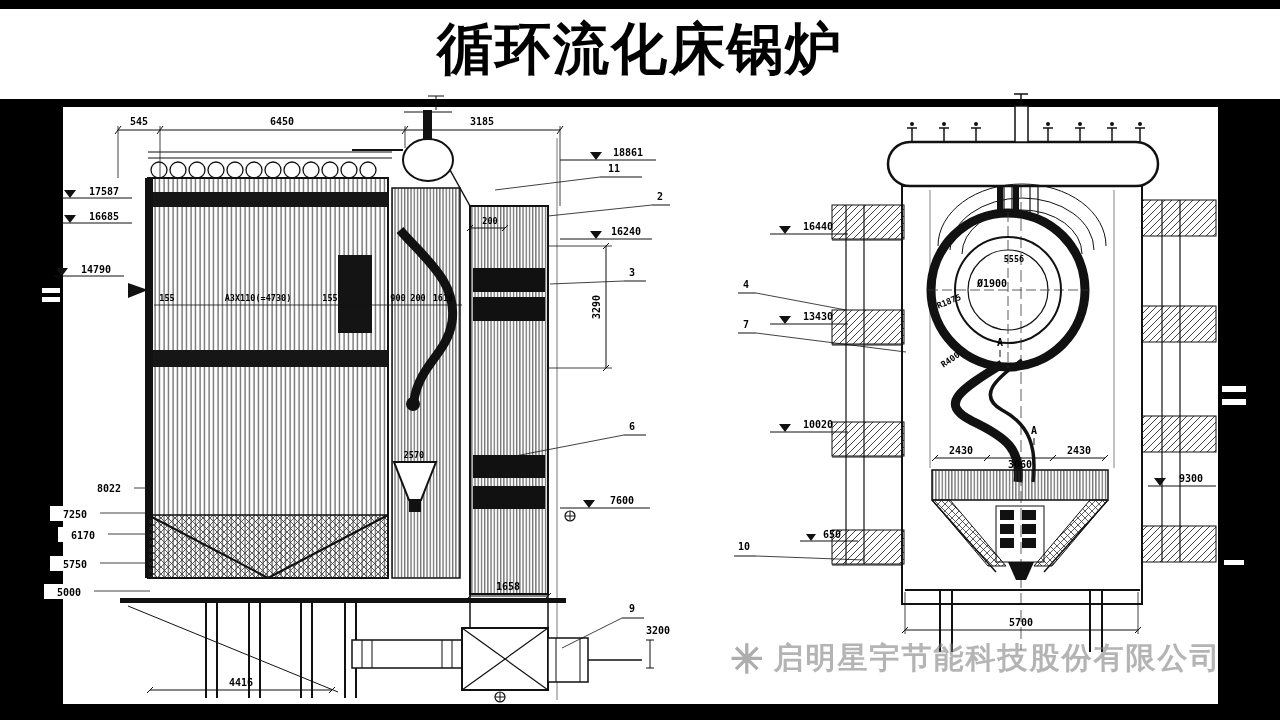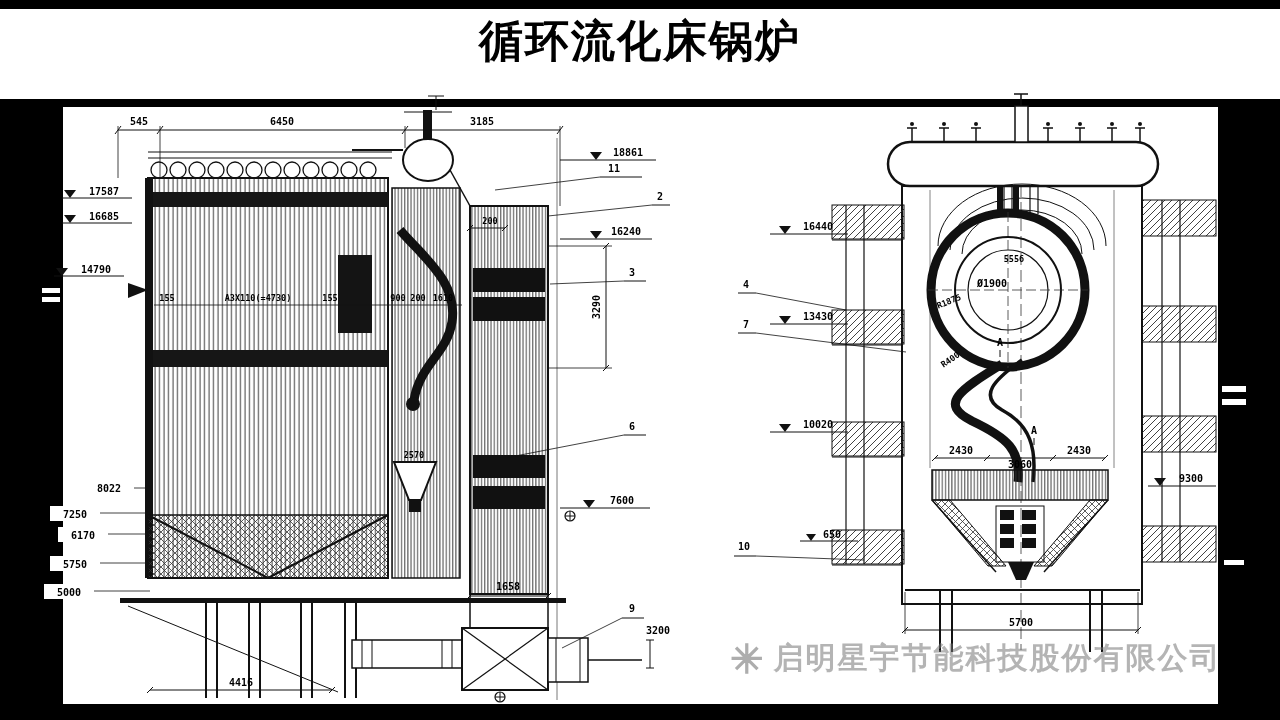--- a/index.html
+++ b/index.html
@@ -5,21 +5,21 @@
   html,body{margin:0;padding:0}
   body{width:1280px;height:720px;position:relative;background:#fff;overflow:hidden;
        font-family:"Liberation Sans",sans-serif}
   .bar{position:absolute;background:#000;z-index:2}
   #bar-top{top:0;left:0;width:1280px;height:9px}
   #bar-frame{top:99px;left:0;width:1280px;height:8px}
   #bar-left{top:99px;left:0;width:63px;height:605px}
   #bar-right{top:99px;left:1218px;width:62px;height:605px}
   #bar-bottom{top:704px;left:0;width:1280px;height:16px}
   #slide-title{position:absolute;top:12px;left:0;width:100%;margin:0;text-align:center;
-       z-index:5;font-size:44px;font-weight:900;letter-spacing:2px;color:#000;
+       z-index:5;font-size:56px;font-weight:900;letter-spacing:2px;color:#000;
        font-family:"Liberation Serif",serif}
   #drawing{position:absolute;top:0;left:0;z-index:3}
   #drawing text{stroke:none;fill:#000;font-family:"DejaVu Sans Mono",monospace;
        font-size:10px;font-weight:600;text-anchor:middle}
   #drawing text.ts{font-size:8.5px}
   #watermark{position:absolute;left:730px;top:638px;z-index:6;display:flex;align-items:center;
        gap:8px;white-space:nowrap;color:rgba(118,118,118,0.55);font-weight:700;
        font-size:30px;letter-spacing:2px}
   #watermark .wm-logo{font-size:40px;line-height:1;color:rgba(118,118,118,0.6)}
 </style>

